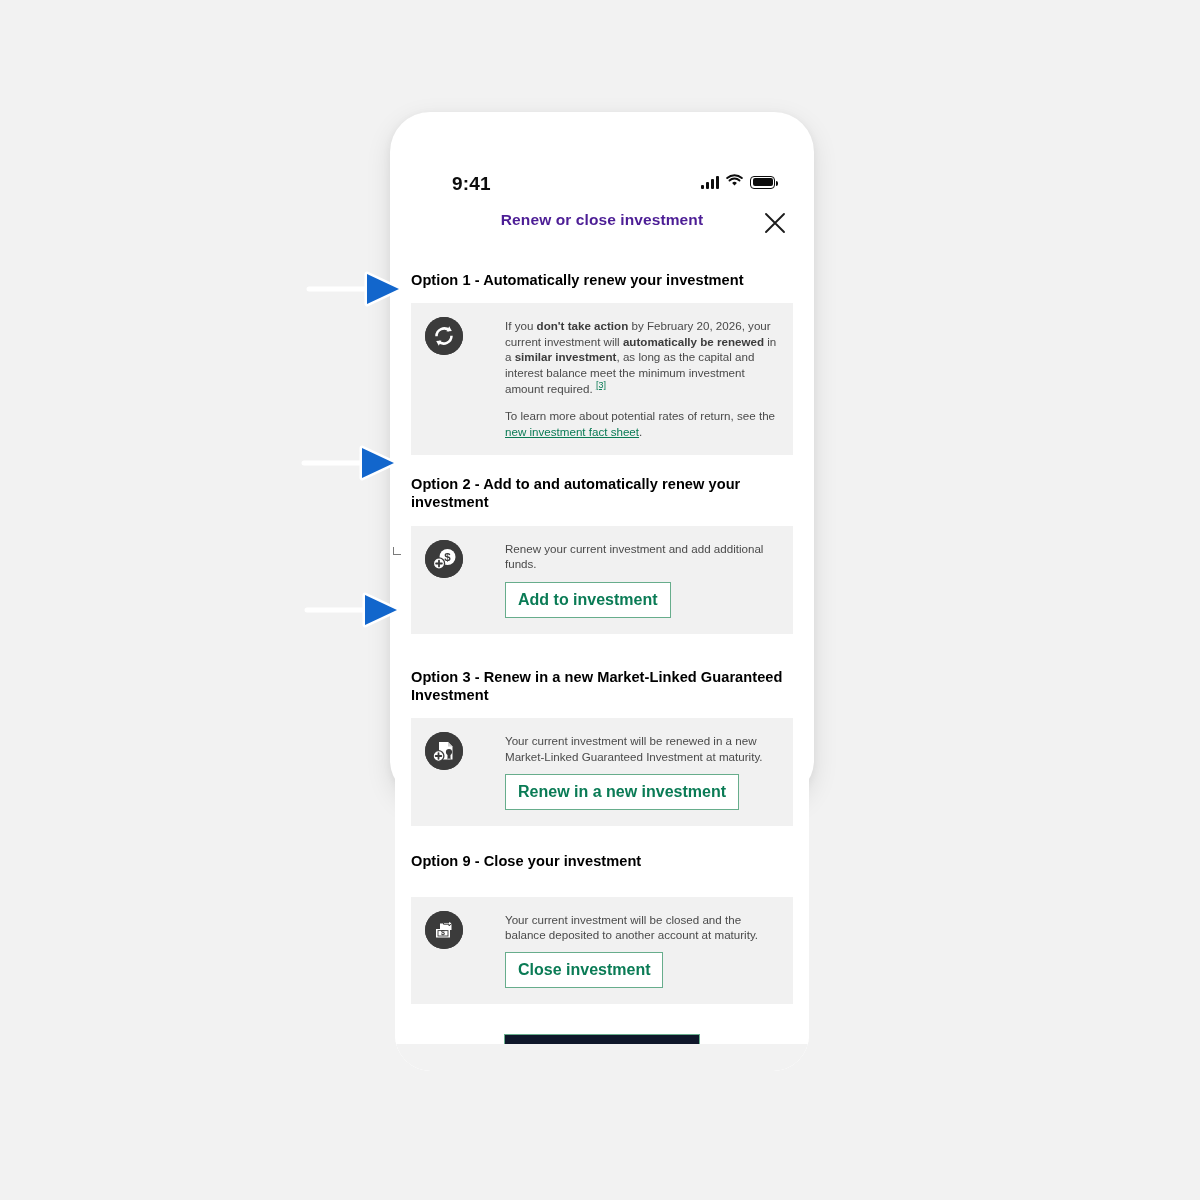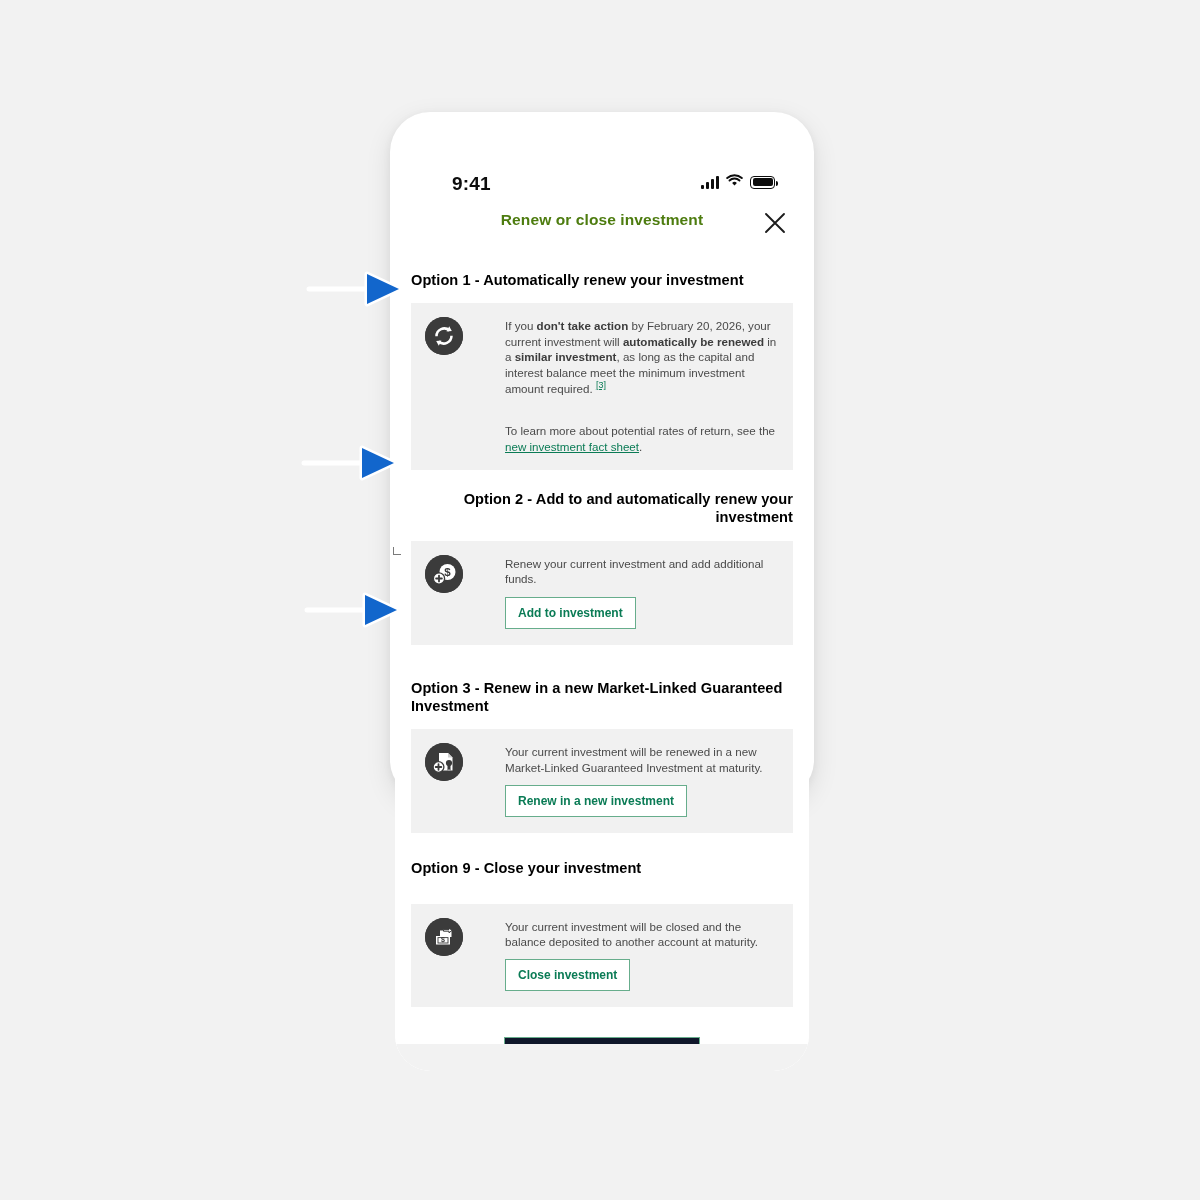--- a/index.html
+++ b/index.html
@@ -66,21 +66,21 @@
 
   
   #nav-bar {
     position: absolute; top: 78px; left: 0; right: 0; height: 56px;
     border-bottom: 1px solid #e6e6e6;
     background: #fff;
   }
   #nav-title {
     position: absolute; left: 0; right: 0; top: 16px;
     text-align: center; font-size: 15.5px; font-weight: bold;
-    color: #4d7c0f; letter-spacing: .1px;
+    color: #4c1d95; letter-spacing: .1px;
   }
   #close-button {
     position: absolute; right: 20px; top: 14px;
     width: 28px; height: 28px; cursor: pointer;
   }
 
   
   #content {
     position: absolute; top: 134px; left: 0; right: 0; bottom: 0;
     background: #ffffff;
@@ -106,41 +106,41 @@
     background: #3b3b3b;
     margin-right: 14px;
     position: relative;
   }
   .card-icon svg { position:absolute; left:0; top:0; }
   .card-body { flex: 1 1 auto; min-width: 0; padding-top: 1px; }
   .card-body p {
     margin: 0;
     font-size: 11.6px; line-height: 1.33; color: #4a4a4a;
   }
-  .card-body p + p { margin-top: 27px; }
+  .card-body p + p { margin-top: 12px; }
   .card-body b { font-weight: bold; color: #3c3c3c; }
   .greenlink {
     color: #0a7b55; text-decoration: underline; cursor: pointer;
   }
   .footnote-ref {
     display: inline-block;
     color: #0a7b55;
     font-size: 9px;
     vertical-align: super;
     text-decoration: underline;
     cursor: pointer;
   }
   .btn-outline {
     display: inline-block;
     margin-top: 10px;
     border: 1px solid #67ad8c;
     background: #ffffff;
     color: #0a7b55;
     font-weight: bold;
-    font-size: 12px;
+    font-size: 16px;
     padding: 8px 12px;
     cursor: pointer;
     font-family: "Liberation Sans", sans-serif;
   }
   #back-home-wrap { text-align: center; margin-top: 30px; }
   #back-home-button {
     display: inline-block;
     width: 196px;
     border: 1px solid #67ad8c;
     background: #0f172a;
@@ -228,21 +228,21 @@
               <span>If you </span><b>don't take action</b><span> by February 20, 2026, your current investment will </span><b>automatically be renewed</b><span> in a </span><b>similar investment</b><span>, as long as the capital and interest balance meet the minimum investment amount required. </span><span class="footnote-ref">[3]</span>
             </p>
             <p>
               <span>To learn more about potential rates of return, see the </span><span class="greenlink">new investment fact sheet</span><span>.</span>
             </p>
           </div>
         </div>
       </div>
 
       <div>
-        <div class="option-heading" style="padding-top:20px;padding-bottom:14px;text-align:right;">Option 2 - Add to and automatically renew your investment</div>
+        <div class="option-heading" style="padding-top:20px;padding-bottom:14px;">Option 2 - Add to and automatically renew your investment</div>
         <div class="card">
           <div class="card-icon">
             <svg width="38" height="38" viewBox="0 0 38 38">
               <circle cx="19" cy="19" r="19" fill="#3b3b3b"></circle>
               <circle cx="22.5" cy="17" r="8" fill="#fff"></circle>
               <text x="22.5" y="21.4" font-size="11.5" font-weight="bold" fill="#3b3b3b" text-anchor="middle" font-family="Liberation Sans, sans-serif">$</text>
               <circle cx="14" cy="23.5" r="5.6" fill="#fff" stroke="#3b3b3b" stroke-width="1.3"></circle>
               <path d="M14 20.6 v5.8 M11.1 23.5 h5.8" stroke="#3b3b3b" stroke-width="1.8" stroke-linecap="round"></path>
             </svg>
           </div>

